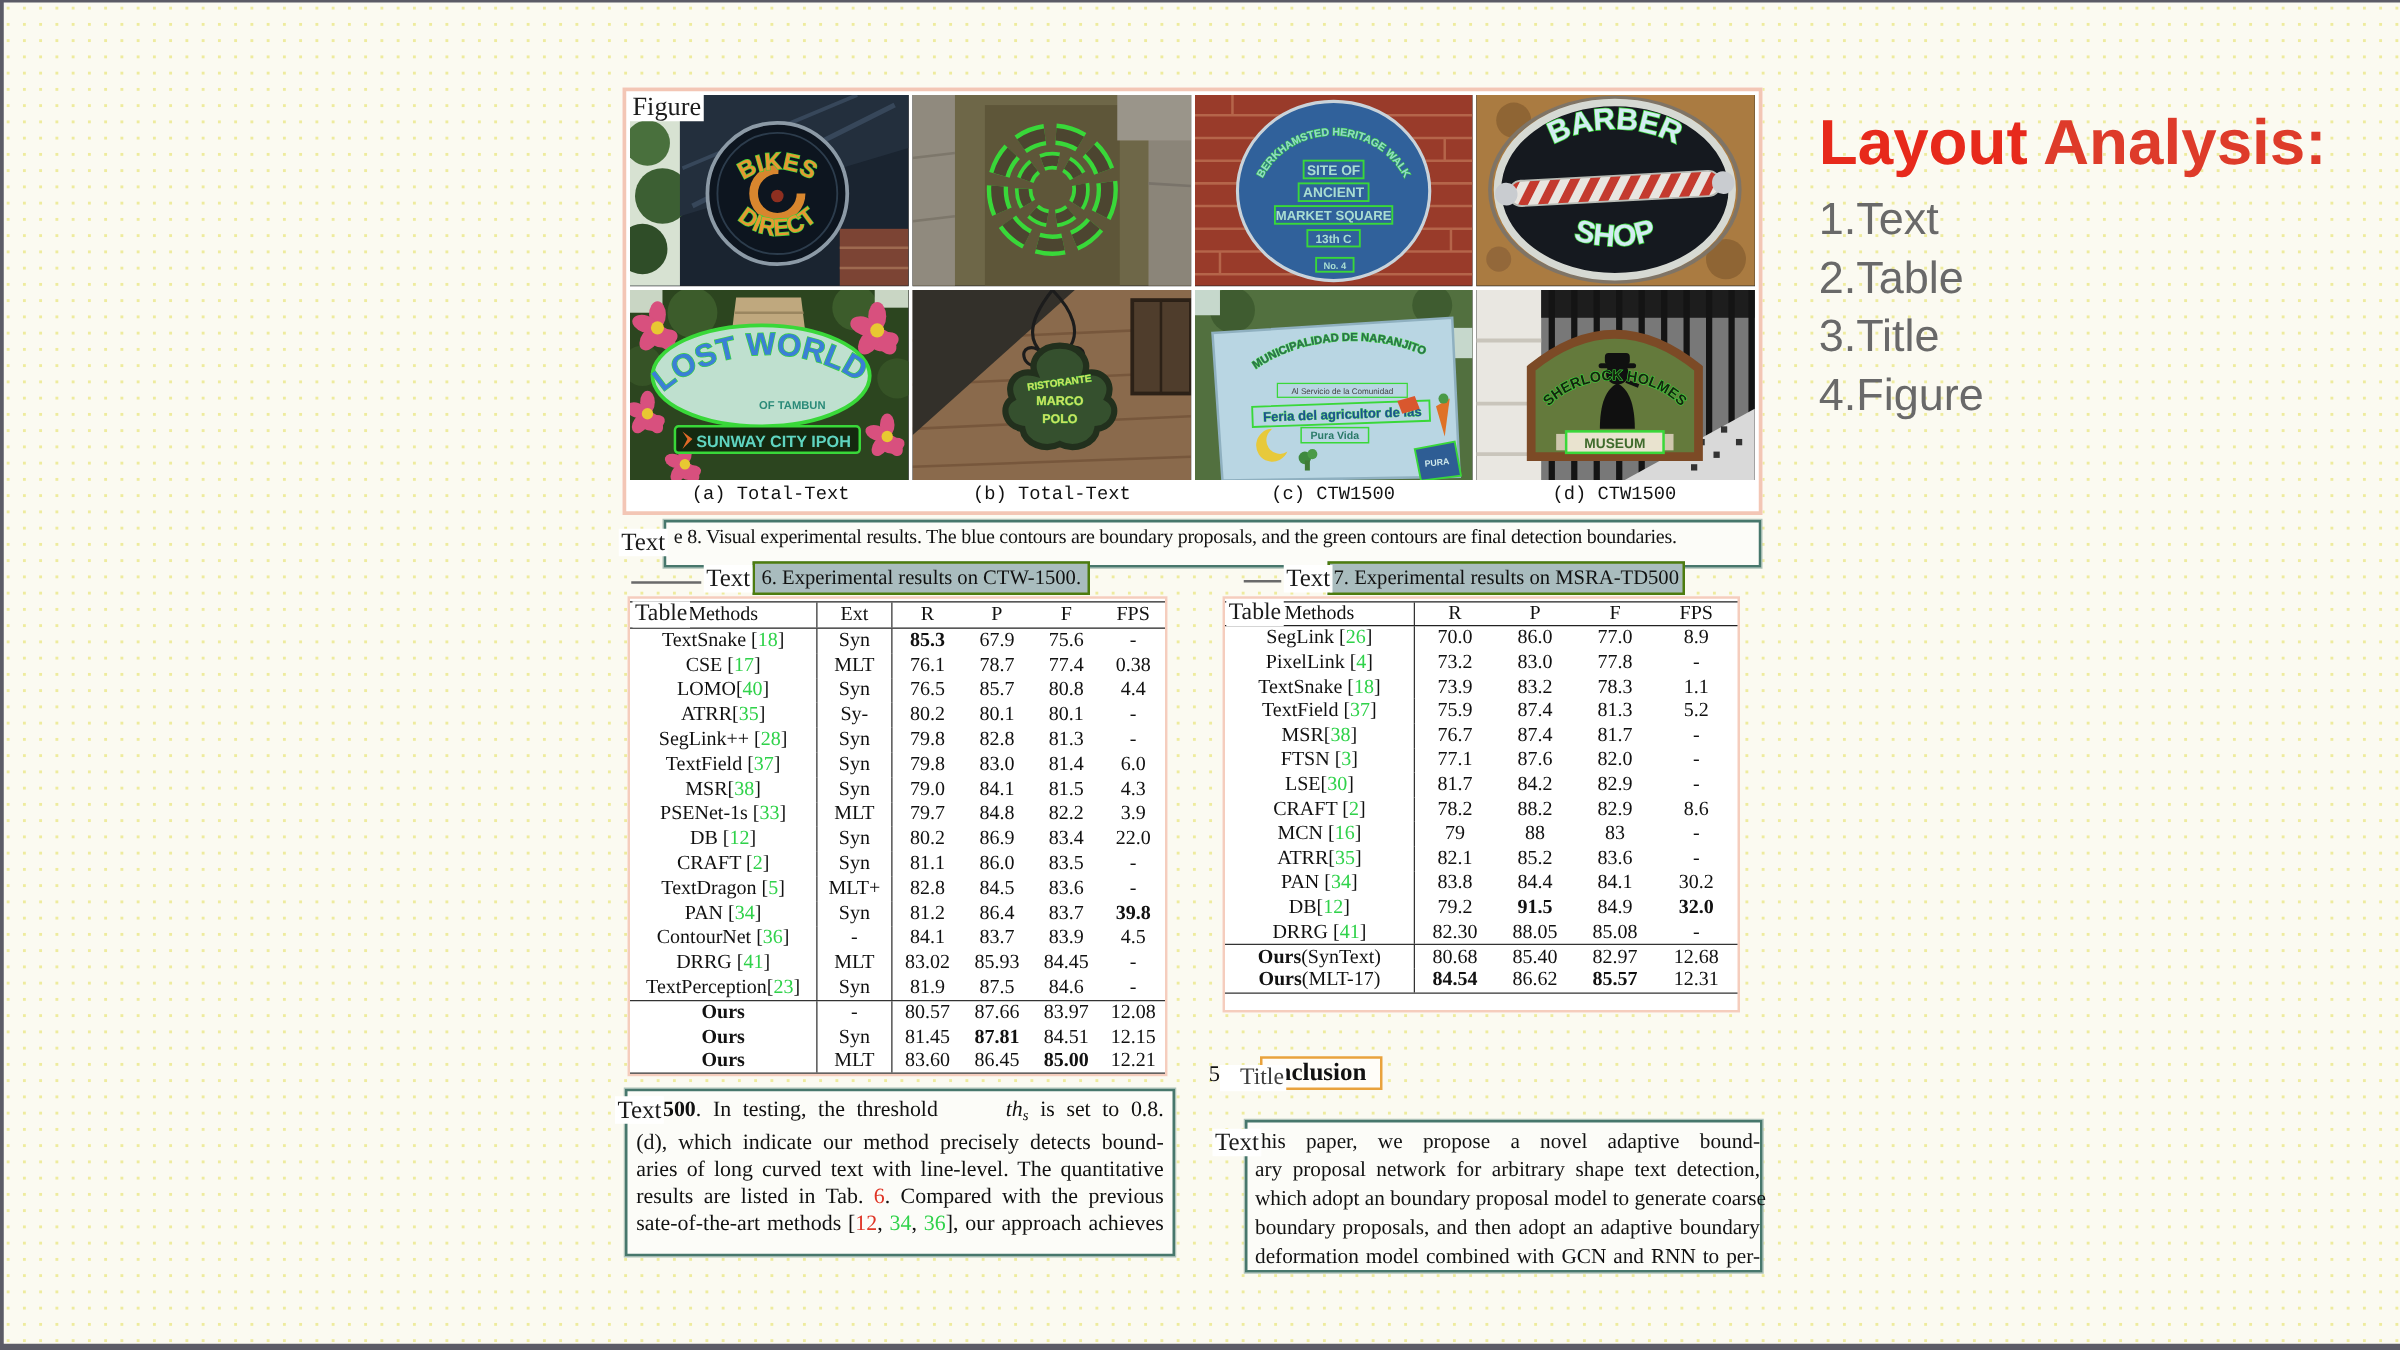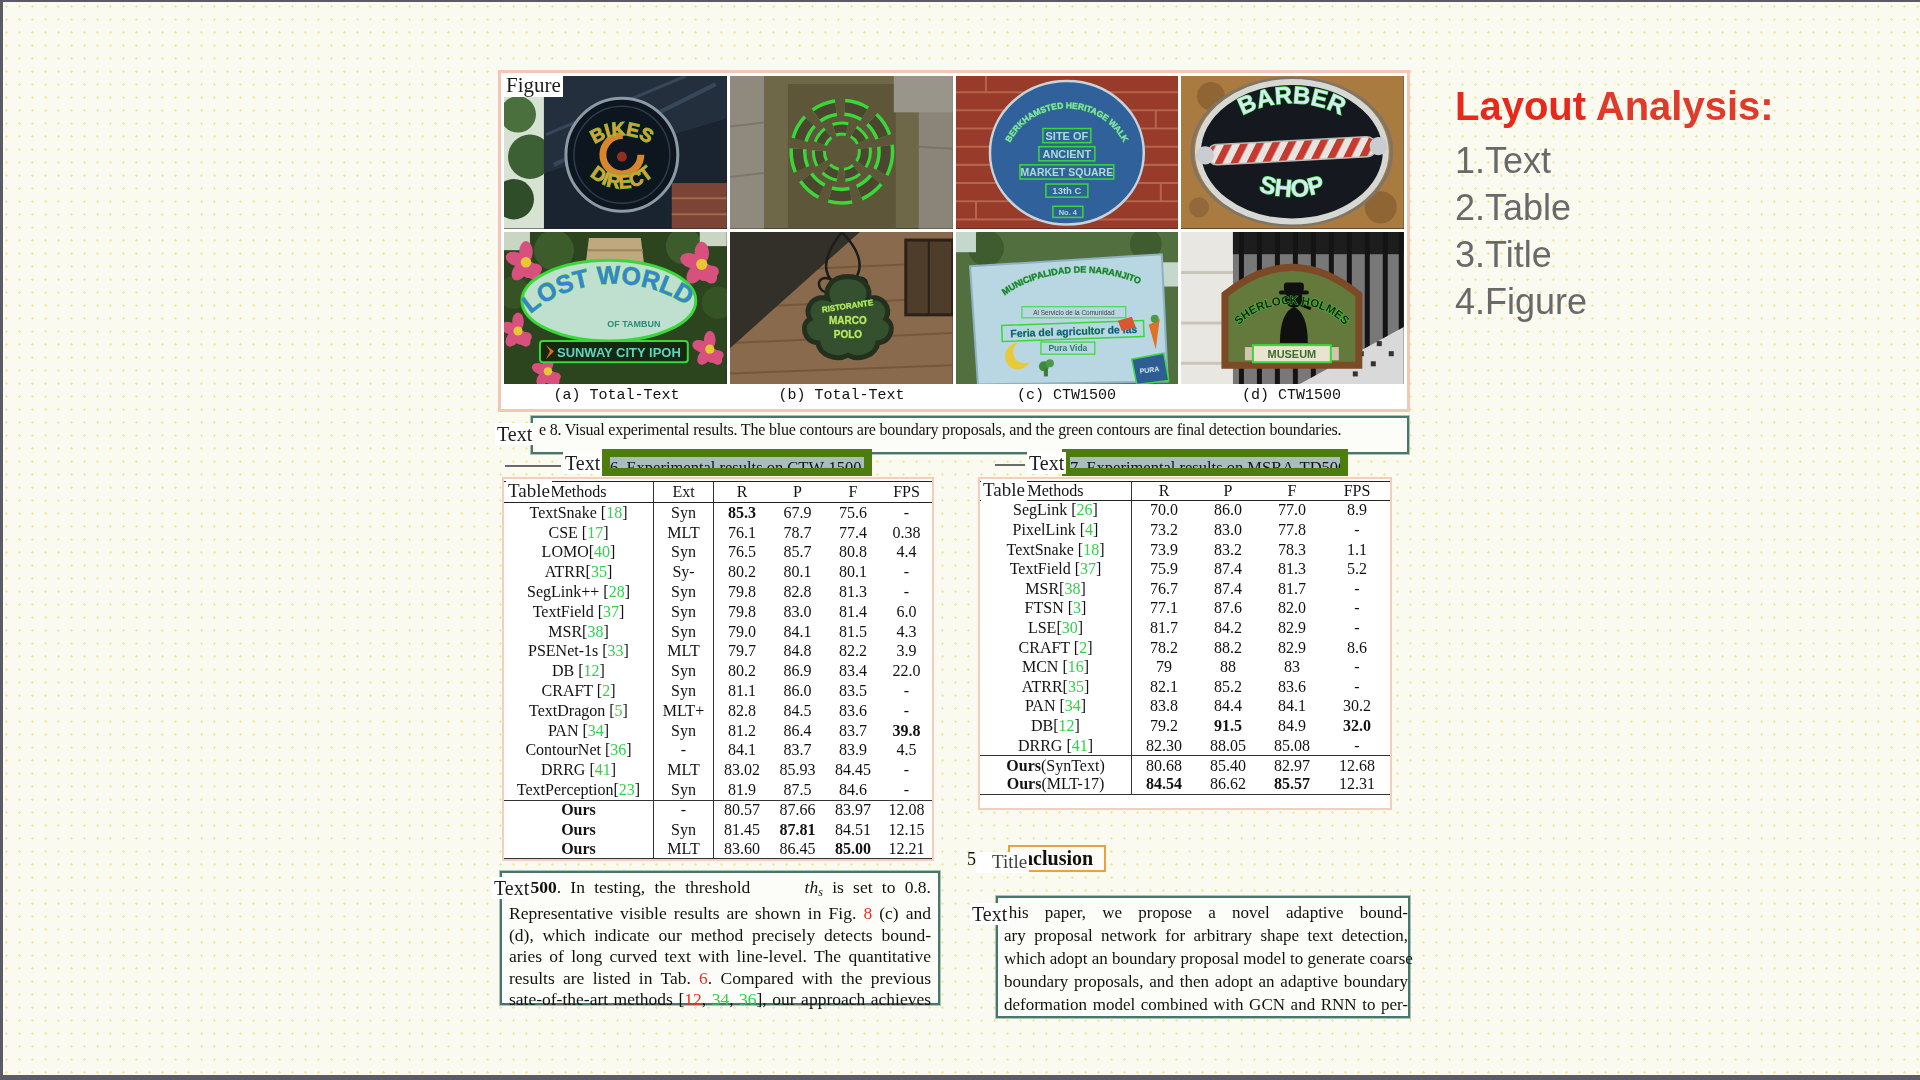--- a/index.html
+++ b/index.html
@@ -12,21 +12,21 @@
     color:#111;
     position:relative;
   }
   .edge { position:absolute; background:#5b5b66; z-index:50; }
   #edge-top { left:0; top:0; width:1920px; height:2px; }
   #edge-left { left:0; top:0; width:3px; height:1080px; }
   #edge-bottom { left:0; top:1075px; width:1920px; height:5px; }
 
   
   #legend { position:absolute; left:1455px; top:84px; font-family:"Liberation Sans","DejaVu Sans",sans-serif; }
-  #legend-title { font-size:40px; font-weight:600; white-space:nowrap; }
+  #legend-title { font-size:51px; font-weight:600; white-space:nowrap; }
   #legend-title .t1 { color:#e7291b; }
   #legend-title .t2 { color:#de3b2a; }
   #legend-items { margin-top:8px; }
   .legend-item { font-size:36px; font-weight:500; color:#696969; line-height:47px; }
 
   
   .chip { position:absolute; background:#ffffff; color:#1c1c1c; padding:0 2px; line-height:1.1;
           font-size:20px; z-index:20; }
   .chip.dim { color:#3f3f3f;padding-left:16px; }
 
@@ -51,21 +51,21 @@
   .pline { white-space:nowrap; text-align:justify; text-align-last:justify; }
 
   .s-b { font-weight:bold; }
   .s-i { font-style:italic;margin-left:45px; }
   .s-g { color:#2fd24a; }
   .s-r { color:#df3526; }
   .s-sub { font-style:italic; font-size:68%; vertical-align:-3px; }
 
   
   .tcapline { position:absolute; height:2px; background:#6a6a6a; z-index:4; }
-  .tcap { position:absolute; background:#a9bcbe; border:8px solid #4d7c0f; z-index:5;
+  .tcap { position:absolute; background:#a9bcbe; border:2px solid #4d7c0f; z-index:5;
           font-size:16.5px; text-align:center; height:27px; padding-top:1px; white-space:nowrap; overflow:hidden; }
   #t6-cap { left:602px; top:449px; width:270px; }
   #t7-cap { left:1062px; top:449px; width:286px; }
 
   
   .tablebox { position:absolute; border:2.5px solid #f5cdbd; background:#fff; padding-top:2px; }
   #table6 { left:502px; top:477px; width:432px; height:384px; }
   #table7 { left:978px; top:477px; width:414px; height:333px; }
   .trow { display:flex; height:19.8px; align-items:center; }
   #table7 .trow { height:19.6px; }
@@ -793,21 +793,20 @@
       <div class="tcell c1"><span class="s-b">84.54</span></div>
       <div class="tcell c2"><span>86.62</span></div>
       <div class="tcell c3"><span class="s-b">85.57</span></div>
       <div class="tcell c4"><span>12.31</span></div>
     </div>
   </div>
 <div class="chip" style="left:981px;top:480px;font-size:19px;">Table</div>
 
 <div id="para-left" class="tealbox">
     <div class="pline"><span class="s-b">V1500</span><span>.  In testing, the threshold </span><span class="s-i">th</span><span class="s-sub">s</span><span> is set to 0.8.</span></div>
-    <div class="pline"><span>Representative visible results are shown in Fig. </span><span class="s-r">8</span><span> (c) and</span></div>
     <div class="pline"><span>(d), which indicate our method precisely detects bound-</span></div>
     <div class="pline"><span>aries of long curved text with line-level.  The quantitative</span></div>
     <div class="pline"><span>results are listed in Tab. </span><span class="s-r">6</span><span>.  Compared with the previous</span></div>
     <div class="pline"><span>sate-of-the-art methods [</span><span class="s-r">12</span><span>, </span><span class="s-g">34</span><span>, </span><span class="s-g">36</span><span>], our approach achieves</span></div>
   </div>
 <div class="chip" style="left:492px;top:877px;">Text</div>
 
 <div id="title-prefix">5</div>
 <div class="chip dim" style="left:976px;top:852px;font-size:19px;">Title</div>
 <div id="title-box">onclusion</div>

